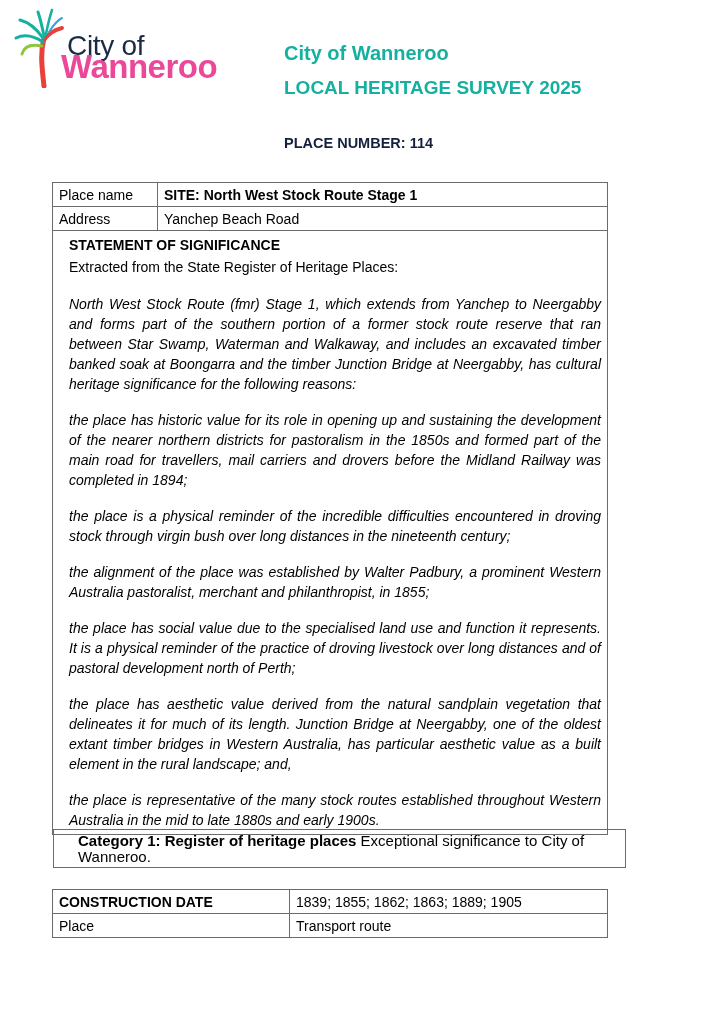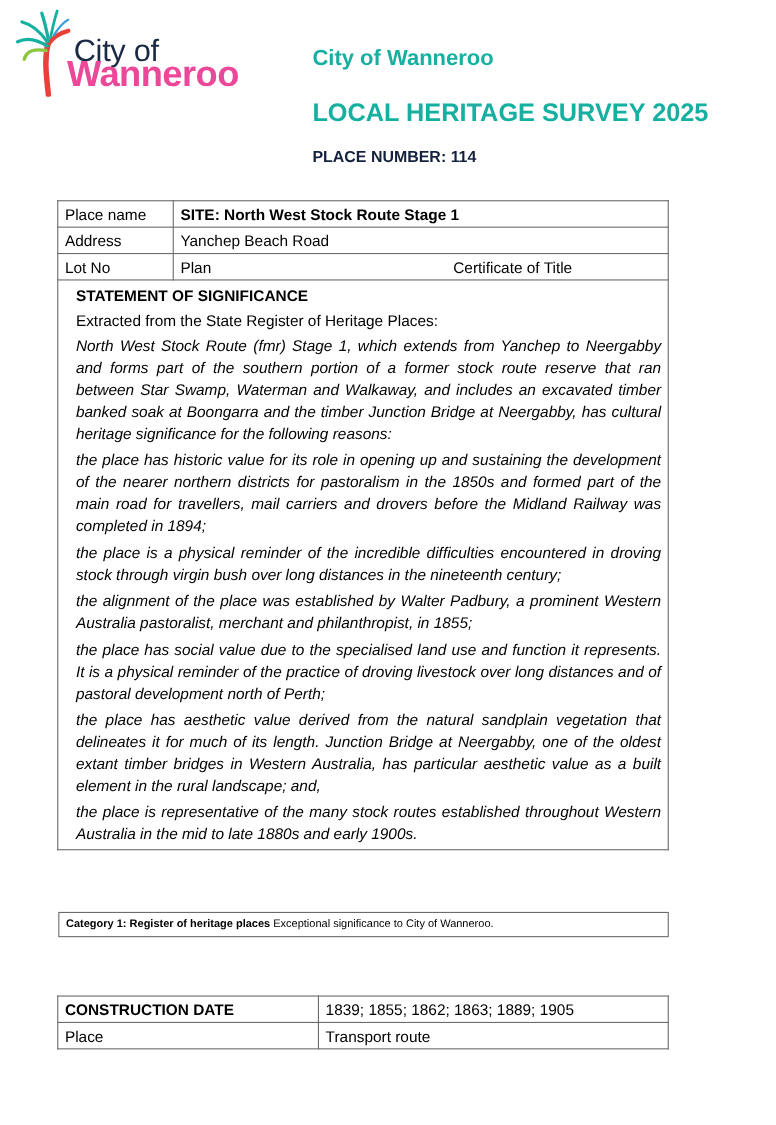--- a/index.html
+++ b/index.html
@@ -11,45 +11,45 @@
     .logo-text-1 {
       position: absolute; left: 53px; top: 22px; font-size: 28px; color: #1b2a44; letter-spacing: -0.3px;
     }
     .logo-text-2 {
       position: absolute; left: 47px; top: 40px; font-size: 33px; font-weight: bold; color: #ec4899; letter-spacing: -0.5px;
     }
     .title-1 {
       position: absolute; left: 284px; top: 42px; font-size: 20px; font-weight: bold; color: #16b0a0;
     }
     .title-2 {
-      position: absolute; left: 284px; top: 89px; font-size: 23px; font-weight: bold; color: #16b0a0;
+      position: absolute; left: 284px; top: 77px; font-size: 19px; font-weight: bold; color: #16b0a0;
     }
     .place-number {
       position: absolute; left: 284px; top: 135px; font-size: 14.5px; font-weight: bold; color: #14213d;
     }
     table { border-collapse: collapse; position: absolute; font-size: 14px; }
     td { border: 1.5px solid #6b6b6b; padding: 0 6px; vertical-align: middle; }
     .t-main { left: 52px; top: 182px; width: 556px; }
     .t-main td { height: 23px; }
     .t-main td.lbl { width: 92px; }
     .bold { font-weight: bold; }
     .sig-cell { padding: 3px 6px 4px 16px; height: auto !important; }
     .sig-title { font-weight: bold; line-height: 22px; }
     .sig-intro { line-height: 22px; margin-bottom: 2px; }
     .sig-p {
-      font-style: italic; text-align: justify; line-height: 20px; margin: 2px 0 4px 0;
+      font-style: italic; text-align: justify; line-height: 20px; margin: 16px 0 4px 0;
     }
     .sig-p:last-child { margin-bottom: 0; }
     .lot-row { display: flex; }
     .lot-plan { width: 248px; }
     .category {
       position: absolute; left: 53px; top: 829px; width: 541px; border: 1.5px solid #6b6b6b;
-      padding: 3px 6px 2px 6px; font-size: 10px; line-height: 16px;
+      padding: 3px 6px 2px 24px; font-size: 15px; line-height: 16px;
     }
-    .t-bottom { left: 52px; top: 889px; width: 556px; margin-top: 16px; }
+    .t-bottom { left: 52px; top: 889px; width: 556px; }
     .t-bottom td { height: 23px; }
     .t-bottom td.lbl { width: 224px; }
   </style>
 </head>
 <body>
 
 <div class="logo">
   <svg width="60" height="80" viewBox="0 0 60 80" style="position:absolute;left:0;top:0;">
     <path d="M30 78 C28 60 26 45 30 30" stroke="#e8413a" stroke-width="5" fill="none" stroke-linecap="round"></path>
     <path d="M30 32 C34 26 40 22 48 20" stroke="#e8413a" stroke-width="4" fill="none" stroke-linecap="round"></path>
@@ -70,29 +70,20 @@
 
 <table class="t-main">
   <tbody>
       <tr>
     <td class="lbl">Place name</td>
     <td class="bold">SITE: North West Stock Route Stage 1</td>
   </tr>
   <tr>
     <td class="lbl">Address</td>
     <td>Yanchep Beach Road</td>
-  </tr>
-  <tr>
-    <td class="lbl">Lot No</td>
-    <td>
-      <div class="lot-row">
-        <span class="lot-plan">Plan</span>
-        <span>Certificate of Title</span>
-      </div>
-    </td>
   </tr>
   <tr>
     <td colspan="2" class="sig-cell">
       <div class="sig-title">STATEMENT OF SIGNIFICANCE</div>
       <div class="sig-intro">Extracted from the State Register of Heritage Places:</div>
       <p class="sig-p">North West Stock Route (fmr) Stage 1, which extends from Yanchep to Neergabby and forms part of the southern portion of a former stock route reserve that ran between Star Swamp, Waterman and Walkaway, and includes an excavated timber banked soak at Boongarra and the timber Junction Bridge at Neergabby, has cultural heritage significance for the following reasons:</p>
       <p class="sig-p">the place has historic value for its role in opening up and sustaining the development of the nearer northern districts for pastoralism in the 1850s and formed part of the main road for travellers, mail carriers and drovers before the Midland Railway was completed in 1894;</p>
       <p class="sig-p">the place is a physical reminder of the incredible difficulties encountered in droving stock through virgin bush over long distances in the nineteenth century;</p>
       <p class="sig-p">the alignment of the place was established by Walter Padbury, a prominent Western Australia pastoralist, merchant and philanthropist, in 1855;</p>
       <p class="sig-p">the place has social value due to the specialised land use and function it represents. It is a physical reminder of the practice of droving livestock over long distances and of pastoral development north of Perth;</p>

